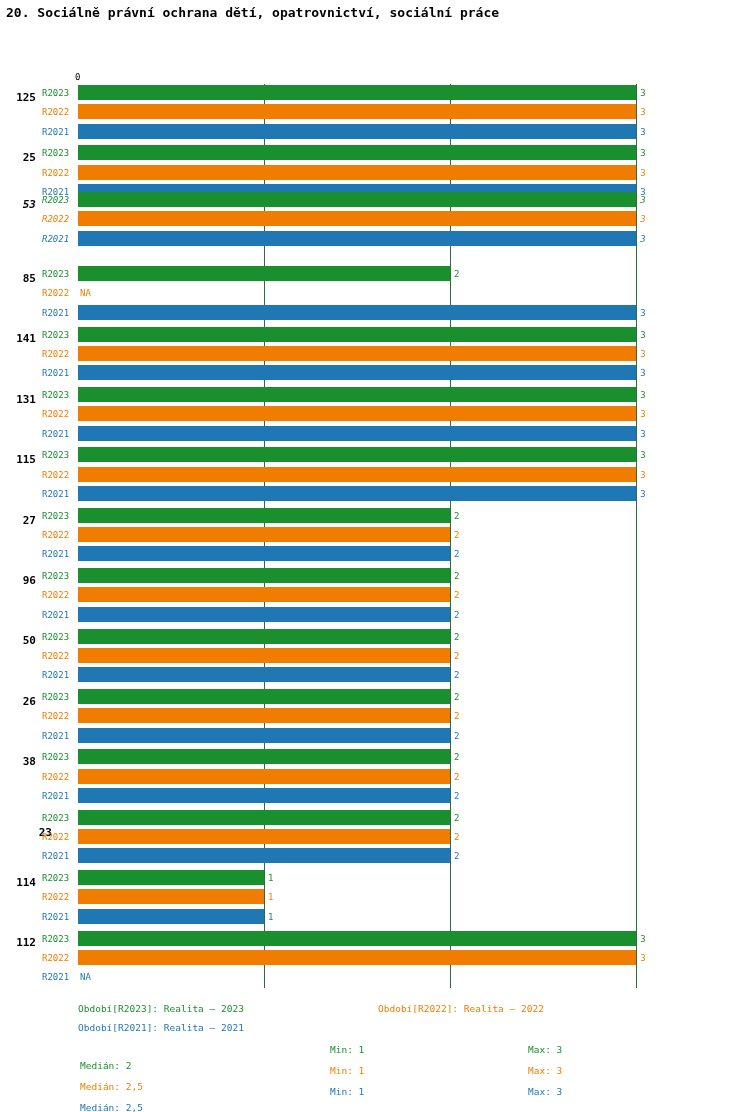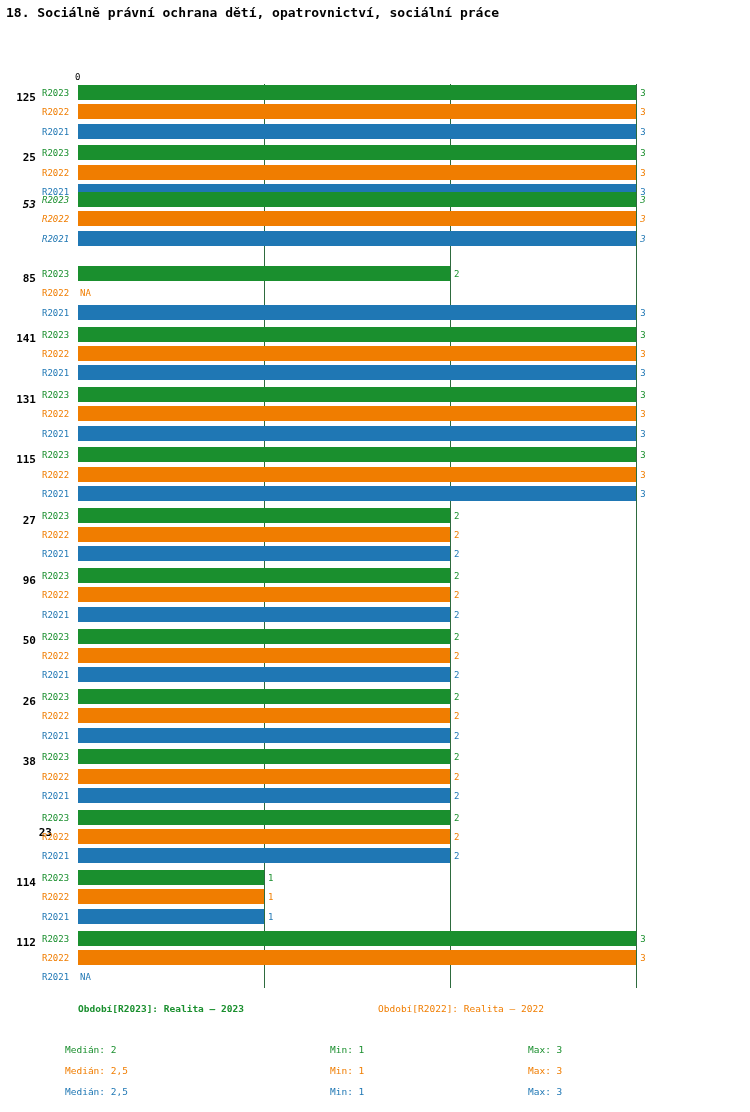--- a/index.html
+++ b/index.html
@@ -120,29 +120,29 @@
     font-size: 9.5px;
   }
   .legend-row {
     position: relative;
     height: 19px;
   }
   .lg-a { position: absolute; left: 78px; }
   .lg-b { position: absolute; left: 378px; }
   .stats { position: absolute; left: 0; top: 1044px; width: 750px; font-size: 9.5px; }
   .stats-row { position: relative; height: 21px; }
-  .st-med { position: absolute; left: 65px; }
+  .st-med { position: absolute; left: 80px; margin-top: 16px; }
   .st-min { position: absolute; left: 330px; }
   .st-max { position: absolute; left: 528px; }
 </style>
 </head>
 <body>
 
 <div class="titles">
-  <div class="title1">18. Sociálně právní ochrana dětí, opatrovnictví, sociální práce</div>
+  <div class="title1">20. Sociálně právní ochrana dětí, opatrovnictví, sociální práce</div>
 </div>
 
 <div class="chart">
   <div class="axis-label-zero">0</div>
   <div class="gridlines" id="gridlines">
       <div class="vline" style="left: 264.061px; height: 903.5px;"></div>
       <div class="vline" style="left: 450.121px; height: 903.5px;"></div>
       <div class="vline" style="left: 636.182px; height: 903.5px;"></div>
     </div>
   <div id="groups">
@@ -412,22 +412,25 @@
         <div class="row" style="top: 38.6px;">
           <div class="row-label" style="color: rgb(31, 119, 180);">R2021</div>
           <div class="na-value" style="color: rgb(31, 119, 180);">NA</div>
         </div>
       </div>
     </div>
 </div>
 
 <div class="legend">
   <div class="legend-row">
-    <span class="lg-a" style="color: rgb(26, 143, 46); font-weight: bold;">Období[R2023]: Realita – 2023</span>
+    <span class="lg-a" style="color: rgb(26, 143, 46);">Období[R2023]: Realita – 2023</span>
     <span class="lg-b" style="color: rgb(240, 125, 0);">Období[R2022]: Realita – 2022</span>
+  </div>
+  <div class="legend-row">
+    <span class="lg-a" style="color: rgb(31, 119, 180);">Období[R2021]: Realita – 2021</span>
   </div>
 </div>
 
 <div class="stats" id="stats">
     <div class="stats-row" style="color: rgb(26, 143, 46);">
       <span class="st-med">Medián: 2</span>
       <span class="st-min">Min: 1</span>
       <span class="st-max">Max: 3</span>
     </div>
     <div class="stats-row" style="color: rgb(240, 125, 0);">

